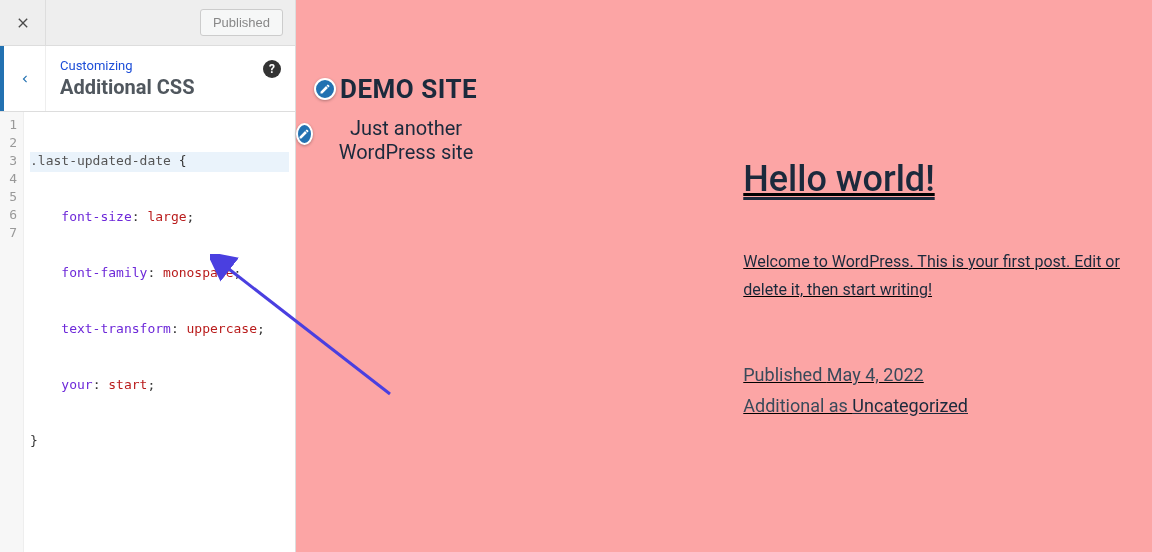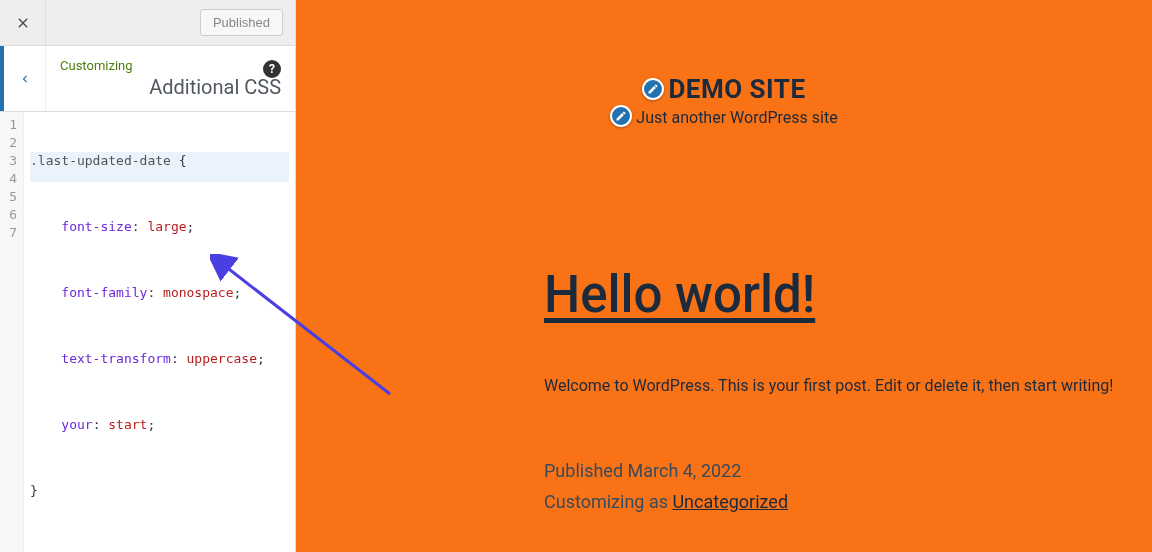--- a/index.html
+++ b/index.html
@@ -63,28 +63,27 @@
       border-right: 1px solid #eee;
       cursor: pointer;
     }
     .back-btn svg { color: #2271b1; }
     .panel-title-area {
       padding: 12px 14px;
       flex: 1;
     }
     .panel-crumb {
       font-size: 13px;
-      color: #4d7c0f;
+      color: #1d4ed8;
       margin-bottom: 2px;
     }
     .panel-title {
       font-size: 20px;
       color: #50575e;
-      font-weight: 400;
-      text-align: right;
+      font-weight: 700;
     }
     .help-icon {
       position: absolute;
       right: 14px;
       top: 14px;
       width: 18px;
       height: 18px;
       border-radius: 50%;
       background: #333;
       color: #fff;
@@ -114,54 +113,55 @@
       user-select: none;
       border-right: 1px solid #eee;
       min-width: 24px;
     }
     .code-lines {
       padding: 4px 6px;
       flex: 1;
       white-space: pre;
     }
     .ln { height: 18px; }
-    .cl { height: 30px; }
+    .cl { height: 20px; }
     .cl.active { background: #eaf3fb; }
     .tok-sel { color: #555; }
     .tok-prop { color: #6d28d9; }
     .tok-val { color: #b91c1c; }
     .tok-punc { color: #333; }
 
     
     .preview {
       flex: 1;
-      background: #f97316;
+      background: #fca5a5;
       position: relative;
       display: flex;
-      flex-direction: column;
+      flex-direction: row;
+      text-decoration: underline;
     }
     .site-header {
       text-align: center;
       padding-top: 74px;
     }
     .site-title-row, .site-tagline-row {
       display: inline-flex;
       align-items: center;
       gap: 4px;
     }
     .site-title {
       font-size: 26px;
       font-weight: 700;
       color: #1b2a3c;
       letter-spacing: 0.5px;
     }
     .site-tagline {
-      font-size: 16px;
-      color: #1b2a3c;
-      margin-top: 4px;
+      font-size: 20px;
+      color: #1b2a3c;
+      margin-top: 12px;
       display: block;
     }
     .edit-badge {
       width: 22px;
       height: 22px;
       border-radius: 50%;
       background: #2271b1;
       border: 2px solid #fff;
       box-shadow: 0 1px 3px rgba(0,0,0,0.3);
       display: inline-flex;
@@ -170,26 +170,27 @@
       cursor: pointer;
     }
     .edit-badge svg { width: 12px; height: 12px; color: #fff; }
 
     .post-area {
       margin-left: 248px;
       margin-top: 138px;
       max-width: 600px;
     }
     .post-title {
-      font-size: 51px;
+      font-size: 36px;
       color: #1b2a3c;
       font-weight: 500;
       text-decoration: underline;
       text-underline-offset: 6px;
       margin-bottom: 48px;
+      margin-top: 20px;
     }
     .post-body {
       font-size: 16px;
       color: #1b2a3c;
       line-height: 1.75;
       margin-bottom: 56px;
     }
     .post-meta {
       font-size: 18px;
       color: #394a5a;
@@ -280,22 +281,22 @@
         </span>
         <span class="site-tagline">Just another WordPress site</span>
       </span>
     </div>
   </div>
 
   <div class="post-area">
     <h1 class="post-title">Hello world!</h1>
     <p class="post-body">Welcome to WordPress. This is your first post. Edit or delete it, then start writing!</p>
     <div class="post-meta">
-      <div><span>Published </span><span>March 4, 2022</span></div>
-      <div><span>Customizing as </span><a href="#">Uncategorized</a></div>
+      <div><span>Published </span><span>May 4, 2022</span></div>
+      <div><span>Additional as </span><a href="#">Uncategorized</a></div>
     </div>
   </div>
 </div>
 
 <svg class="arrow-svg" viewBox="0 0 190 150">
   <defs>
     <marker id="ah" markerWidth="10" markerHeight="10" refX="2" refY="5" orient="auto">
       <path d="M0,0 L10,5 L0,10 z" fill="#4a3fe0"></path>
     </marker>
   </defs>

